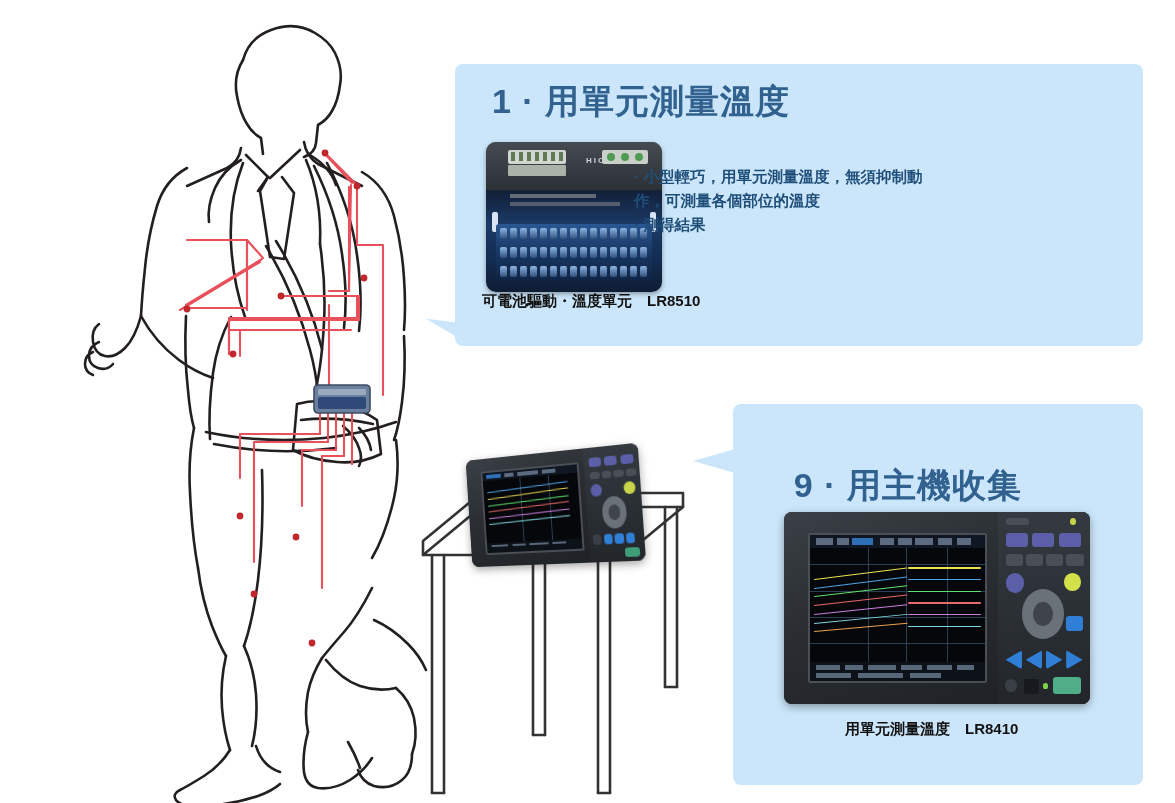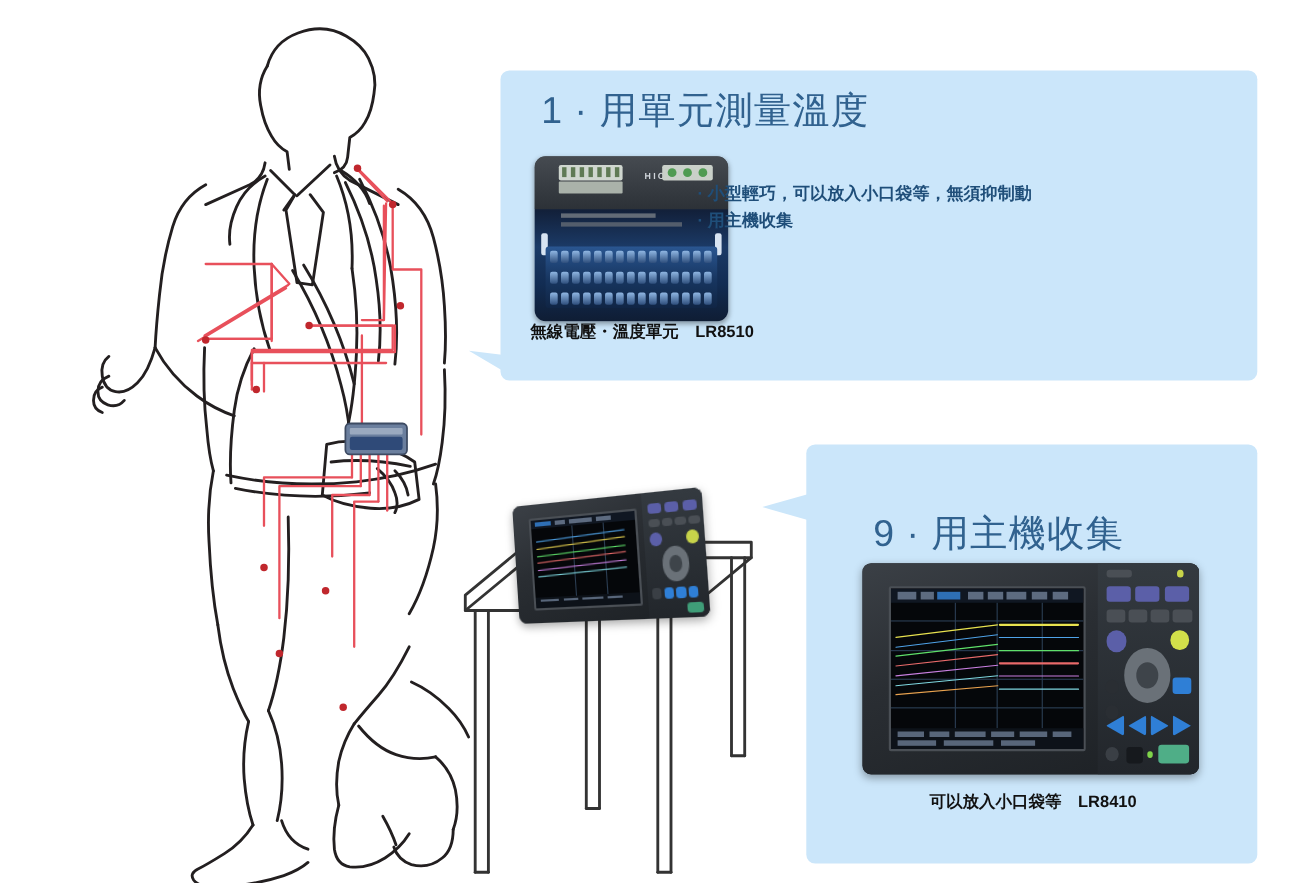--- a/index.html
+++ b/index.html
@@ -27,21 +27,21 @@
   }
   
   #tail2{
     left:693px;top:449px;
     border-top:12px solid transparent;
     border-bottom:12px solid transparent;
     border-right:42px solid #cbe6fa;
   }
 
   .heading{
-    position:absolute;color:#31628f;font-weight:normal;
+    position:absolute;color:#31628f;font-weight:bold;
     font-size:34px;letter-spacing:1px;line-height:46px;white-space:pre;
   }
   #head1{left:492px;top:78px;}
   #head2{left:752px;top:416px;}
 
   .bullets{
     position:absolute;color:#1f4e79;font-size:15.5px;line-height:24px;
     font-weight:bold;width:400px;
   }
   #bullets1{left:634px;top:165px;}
@@ -365,25 +365,26 @@
           <i style="left:100px"></i>
           <i style="left:110px"></i>
         <i style="left:120px"></i>
           <i style="left:130px"></i>
           <i style="left:140px"></i>
       </div>
     </div>
   </div>
 
   <div class="bullets" id="bullets1">
-    <span class="li">· 小型輕巧，可以放入小口袋等，無須抑制動</span>
-    <span class="li">· 用主機收集</span>
+    <span class="li">· 小型輕巧，用單元測量溫度，無須抑制動</span>
+    <span class="li">  作，可測量各個部位的溫度</span>
+    <span class="li">· 測得結果</span>
   </div>
 
-  <div class="caption" id="cap1">無線電壓・溫度單元　LR8510</div>
+  <div class="caption" id="cap1">可電池驅動・溫度單元　LR8510</div>
 
   <div class="tail" id="tail2"></div>
   <div class="panel" id="panel2"></div>
 
   <div class="heading" id="head2">
     <span>9 · 用主機收集</span><br>
     <span style="display:inline-block;padding-left:46px;">測得結果</span>
   </div>
 
   <div class="logger" id="logger-big">
@@ -453,15 +454,15 @@
       <div class="btn" style="left:30%;top:72%;width:18%;height:10%;background:#2f7fd6;clip-path:polygon(100% 0,100% 100%,0 50%);"></div>
       <div class="btn" style="left:52%;top:72%;width:18%;height:10%;background:#2f7fd6;clip-path:polygon(0 0,0 100%,100% 50%);"></div>
       <div class="btn" style="left:74%;top:72%;width:18%;height:10%;background:#2f7fd6;clip-path:polygon(0 0,0 100%,100% 50%);"></div>
       <div class="btn r" style="left:7%;top:87%;width:14%;height:7%;background:#3a3f45;"></div>
       <div class="btn" style="left:28%;top:87%;width:16%;height:8%;background:#16191d;"></div>
       <div class="btn r" style="left:49%;top:89%;width:5%;height:3%;background:#7fd44a;"></div>
       <div class="btn" style="left:60%;top:86%;width:30%;height:9%;background:#4fae87;"></div>
     </div>
   </div>
 
-  <div class="caption" id="cap2">可以放入小口袋等　LR8410</div>
+  <div class="caption" id="cap2">用單元測量溫度　LR8410</div>
 
 </div>
 
 </body></html>

